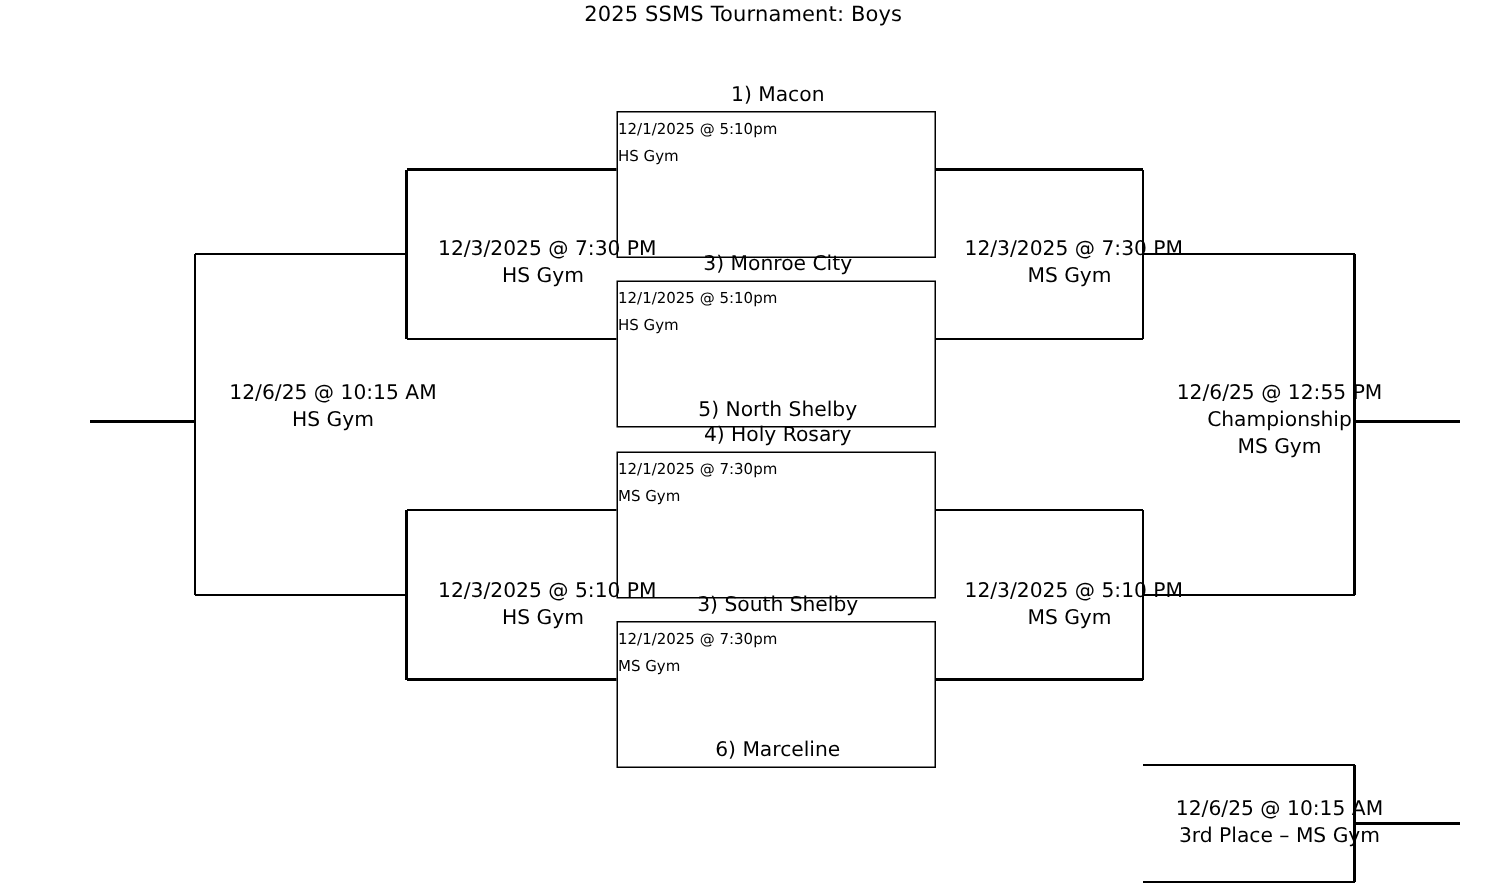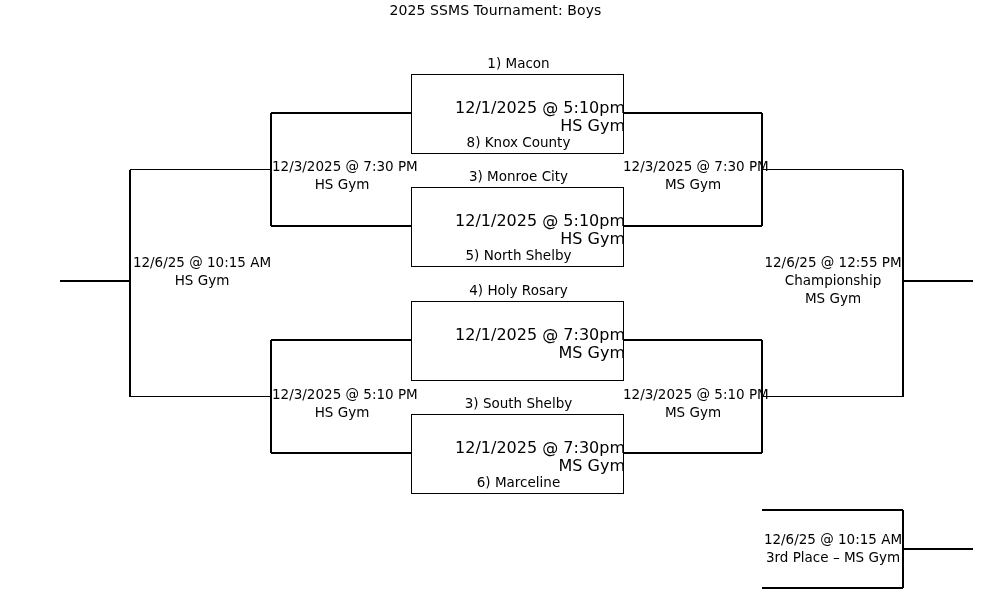--- a/index.html
+++ b/index.html
@@ -36,43 +36,43 @@
     text-align: center;
     font-size: 14px;
     line-height: 18px;
     letter-spacing: 0.1px;
     white-space: nowrap;
   }
   
   .game {
     position: absolute;
     width: 213px;
-    height: 80px;
+    height: 98px;
     box-sizing: border-box;
     border: 1.6px solid #000;
     background: #fff;
     text-decoration: underline;
   }
   .team-top {
     position: absolute;
     left: 0;
     top: -21px;
     width: 213px;
     text-align: center;
     font-size: 13.5px;
     line-height: 18px;
     white-space: nowrap;
   }
   .game-info {
     position: absolute;
     left: 0;
-    top: 24px;
-    width: 213px;
-    text-align: right;
-    font-size: 16px;
+    top: 3px;
+    width: 213px;
+    text-align: left;
+    font-size: 10px;
     line-height: 18px;
     white-space: nowrap;
   }
   .game-info .line2 { display: block; }
   .team-bottom {
     position: absolute;
     left: 0;
     bottom: 2px;
     width: 213px;
     text-align: center;
@@ -80,20 +80,21 @@
     line-height: 18px;
     white-space: nowrap;
   }
   
   .round-label {
     position: absolute;
     text-align: center;
     font-size: 13.5px;
     line-height: 18px;
     white-space: nowrap;
+    padding-left: 20px;
   }
   .round-label span { display: block; }
 
   .lbl-sf-left-top   { left: 272px; top: 157px; width: 140px; }
   .lbl-sf-left-bot   { left: 272px; top: 385px; width: 140px; }
   .lbl-sf-right-top  { left: 623px; top: 157px; width: 140px; }
   .lbl-sf-right-bot  { left: 623px; top: 385px; width: 140px; }
   .lbl-consolation   { left: 132px; top: 253px; width: 140px; }
   .lbl-championship  { left: 763px; top: 253px; width: 140px; }
   .lbl-thirdplace    { left: 763px; top: 530px; width: 140px; }
@@ -146,21 +147,20 @@
 
     </g>
   </svg>
 
   <div class="game" style="left:411px; top:74px;">
     <div class="team-top">1) Macon</div>
     <div class="game-info">
       <span>12/1/2025 @ 5:10pm</span>
       <span class="line2">HS Gym</span>
     </div>
-    <div class="team-bottom">8) Knox County</div>
   </div>
 
   <div class="game" style="left:411px; top:187px;">
     <div class="team-top">3) Monroe City</div>
     <div class="game-info">
       <span>12/1/2025 @ 5:10pm</span>
       <span class="line2">HS Gym</span>
     </div>
     <div class="team-bottom">5) North Shelby</div>
   </div>

